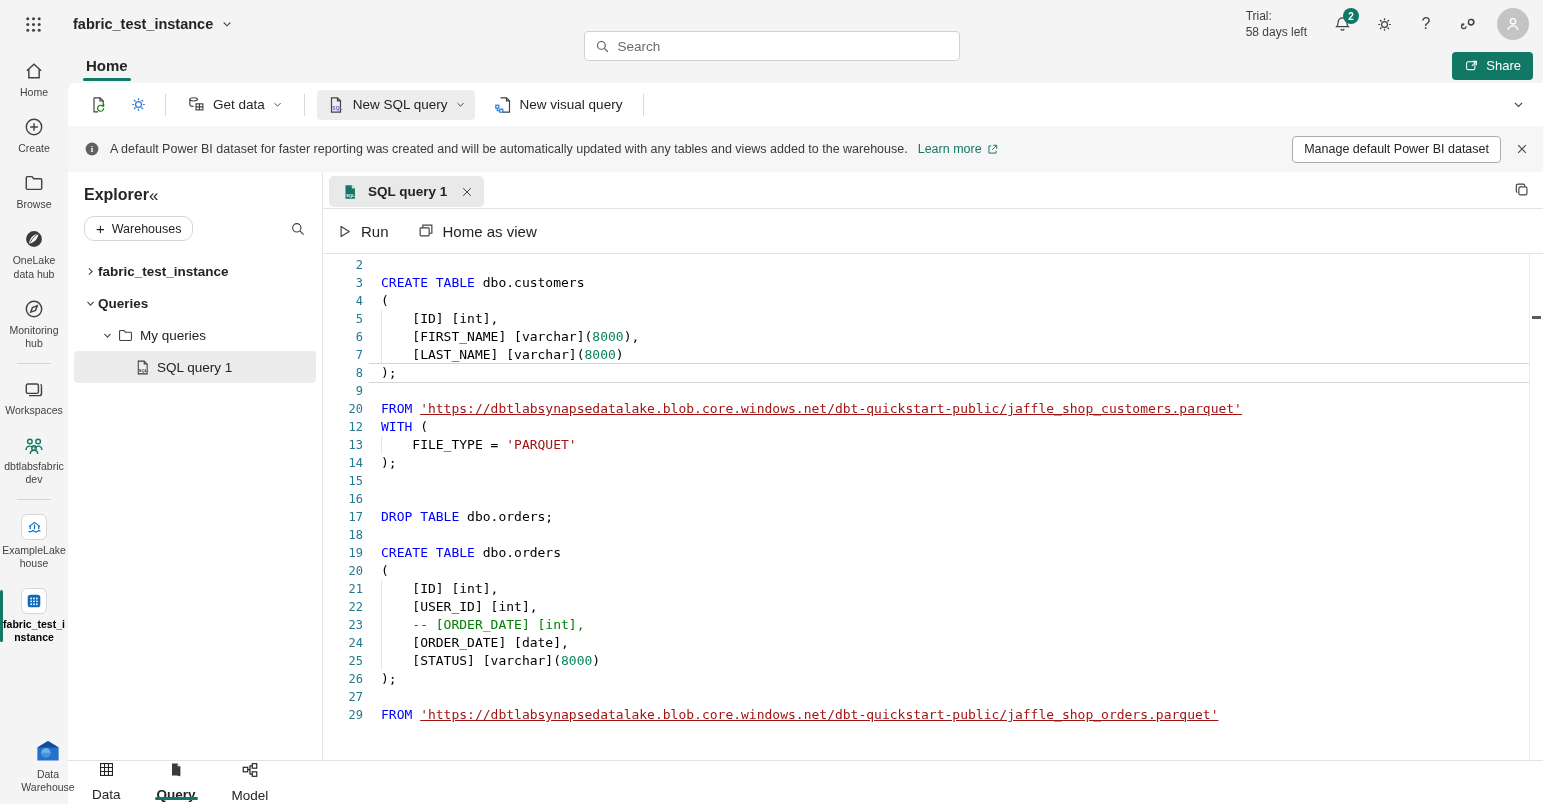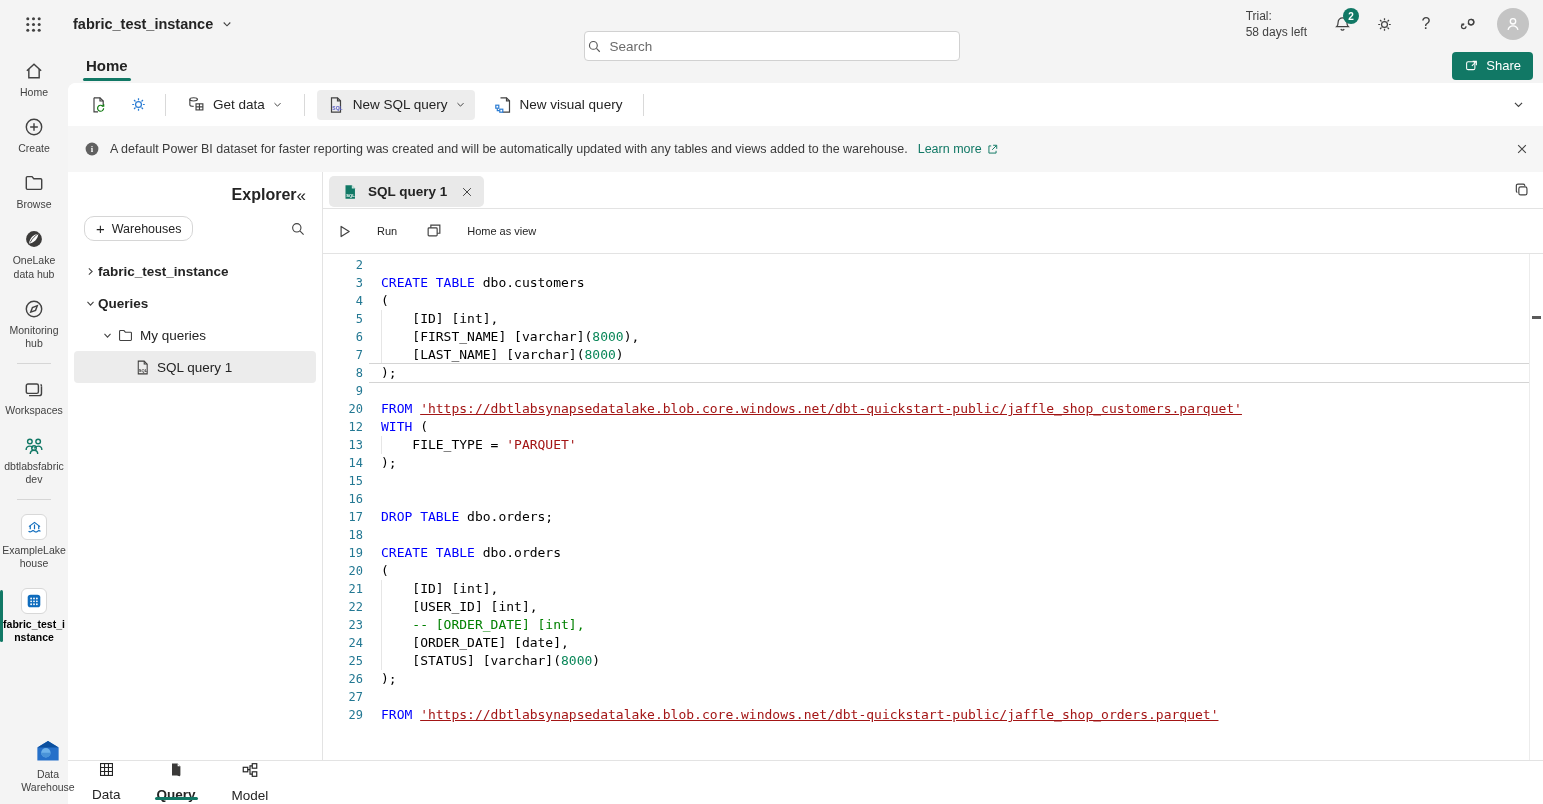--- a/index.html
+++ b/index.html
@@ -9,21 +9,21 @@
   *{box-sizing:border-box;}
   html,body{margin:0;padding:0;width:1543px;height:804px;overflow:hidden;}
   body{font-family:"Liberation Sans",sans-serif;background:#f4f4f4;color:var(--txt);}
   svg{display:block;}
 
   
   .topbar{height:48px;display:flex;align-items:center;padding:0 14px 0 24px;position:relative;background:#f4f4f4;}
   .waffle{margin-right:30px;cursor:pointer;}
   .ws-title{display:flex;align-items:center;gap:8px;font-size:14.5px;font-weight:600;cursor:pointer;}
   .searchbox{position:absolute;left:50%;transform:translateX(-50%);width:376px;height:30px;background:#fff;
-    border:1px solid #d1d1d1;border-radius:4px;display:flex;align-items:center;padding:0 2px;gap:8px;margin-top:44px;}
+    border:1px solid #d1d1d1;border-radius:4px;display:flex;align-items:center;padding:0 10px;gap:8px;margin-top:44px;}
   .searchbox .ph{color:#6b6b6b;font-size:13.5px;}
   .top-right{margin-left:auto;display:flex;align-items:center;gap:8px;}
   .trial{font-size:12px;color:var(--gray);line-height:1.35;margin-right:10px;}
   .iconbtn{width:34px;height:34px;display:flex;align-items:center;justify-content:center;position:relative;cursor:pointer;color:var(--gray);}
   .badge{position:absolute;top:1px;right:0;min-width:16px;height:16px;border-radius:8px;background:var(--accent);
     color:#fff;font-size:10px;font-weight:700;display:flex;align-items:center;justify-content:center;padding:0 4px;}
   .help-glyph{font-size:16px;color:var(--gray);}
   .avatar{width:32px;height:32px;border-radius:50%;background:#c4c4c4;display:flex;align-items:center;justify-content:center;margin-left:4px;cursor:pointer;}
 
   
@@ -57,21 +57,21 @@
   
   .banner{height:46px;flex:none;background:#f6f6f6;display:flex;align-items:center;padding:0 14px 0 16px;gap:10px;font-size:12.5px;color:#3b3b3b;}
   .learnmore{color:var(--accent);display:flex;align-items:center;gap:4px;cursor:pointer;white-space:nowrap;}
   .banner-right{margin-left:auto;display:flex;align-items:center;gap:14px;}
   .manage-btn{height:27px;padding:0 11px;background:#fff;border:1px solid #ababab;border-radius:4px;font-size:12.5px;font-family:inherit;color:var(--txt);cursor:pointer;}
   .banner-close{cursor:pointer;}
 
   
   .main{flex:1;display:flex;min-height:0;}
   .explorer{width:255px;flex:none;border-right:1px solid var(--border);display:flex;flex-direction:column;background:#fff;}
-  .exp-head{display:flex;align-items:center;justify-content:flex-end;padding:14px 16px 10px;}
+  .exp-head{display:flex;align-items:center;justify-content:flex-start;padding:14px 16px 10px;}
   .exp-title{font-size:16px;font-weight:700;}
   .collapse{font-size:17px;color:var(--txt);cursor:pointer;line-height:1;}
   .exp-actions{display:flex;align-items:center;justify-content:space-between;padding:2px 16px 0;}
   .wh-btn{display:flex;align-items:center;gap:7px;height:25px;padding:0 11px;border:1px solid #d6d6d6;border-radius:10px;
     background:#fff;font-size:12.5px;font-family:inherit;cursor:pointer;color:var(--txt);}
   .wh-btn .plus{font-size:15px;line-height:1;font-weight:400;}
   .exp-search{cursor:pointer;}
   .tree{margin-top:14px;}
   .tree-row{height:32px;display:flex;align-items:center;font-size:13.5px;cursor:pointer;margin:0 6px;border-radius:4px;padding-right:4px;}
   .tree-row.sel{background:#ececec;}
@@ -80,21 +80,21 @@
   .tree-row .tlabel{font-weight:600;}
   .tree-row[data-lite] .tlabel{font-weight:400;}
 
   .queryarea{flex:1;display:flex;flex-direction:column;min-width:0;}
   .qtabs{height:37px;flex:none;border-bottom:1px solid var(--border);display:flex;align-items:center;padding:0 12px 0 6px;}
   .qtab{height:31px;margin-top:3px;background:#e9e9e9;border-radius:5px;display:flex;align-items:center;gap:9px;
     padding:0 10px 0 12px;font-size:13.5px;font-weight:600;cursor:pointer;}
   .qtab-close{cursor:pointer;display:flex;margin-left:4px;}
   .copybtn{margin-left:auto;cursor:pointer;}
   .runbar{height:45px;flex:none;display:flex;align-items:center;gap:28px;padding-left:13px;border-bottom:1px solid var(--border);}
-  .cmd{display:flex;align-items:center;gap:24px;font-size:11px;cursor:pointer;}
+  .cmd{display:flex;align-items:center;gap:8px;font-size:15px;cursor:pointer;}
 
   
   .editor{flex:1;position:relative;padding-top:2px;font-family:"DejaVu Sans Mono",monospace;font-size:13px;line-height:18px;overflow:hidden;background:#fff;}
   .line{display:flex;height:18px;position:relative;white-space:pre;}
   .lnum{width:40px;flex:none;text-align:right;color:var(--lnum);font-size:12px;line-height:18px;}
   .lcode{margin-left:18px;position:relative;}
   .line.g .lcode::before{content:"";position:absolute;left:0;top:0;bottom:0;width:1px;background:#e6e6e6;}
   .line.cur::before{content:"";position:absolute;left:46px;right:14px;top:-1px;bottom:-1px;border-top:1px solid #d4d4d4;border-bottom:1px solid #d4d4d4;}
   .tk-kw{color:var(--kw);} .tk-pl{color:#000;} .tk-str{color:var(--str);} .tk-num{color:var(--num);} .tk-com{color:var(--com);}
   .tk-url{text-decoration:underline;}
@@ -406,20 +406,21 @@
           <span>Learn more</span>
           <span>
               <svg width="13" height="13" viewBox="0 0 20 20" fill="none" stroke="#117865" stroke-width="1.5">
                 <path d="M8 4.5H4.5v11h11V12"></path>
                 <path d="M11 3.5h5.5V9"></path>
                 <path d="M16 4 9.5 10.5"></path>
               </svg>
             </span>
         </span>
         <div class="banner-right">
+          <button class="manage-btn">Manage default Power BI dataset</button>
           <span class="banner-close">
               <svg width="14" height="14" viewBox="0 0 20 20" fill="none" stroke="#424242" stroke-width="1.5">
                 <path d="M4.5 4.5l11 11M15.5 4.5l-11 11"></path>
               </svg>
             </span>
         </div>
       </div>
 
       <div class="main">
         <div class="explorer">

